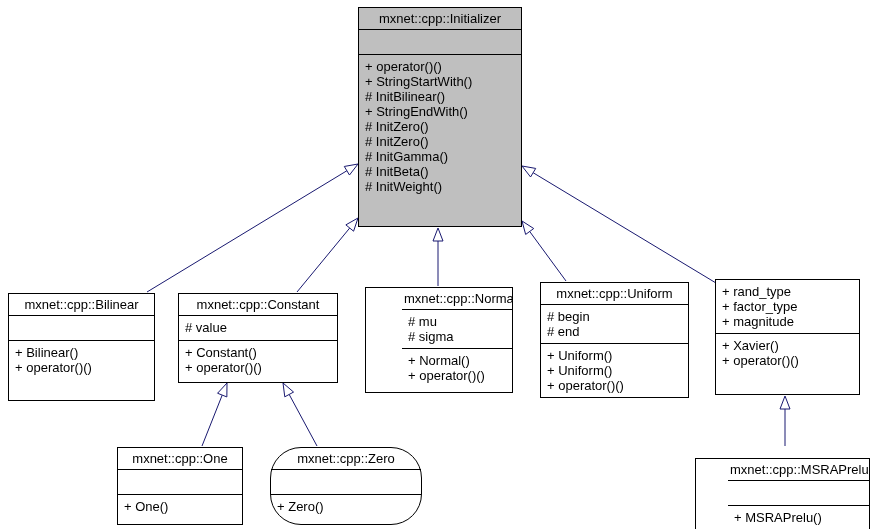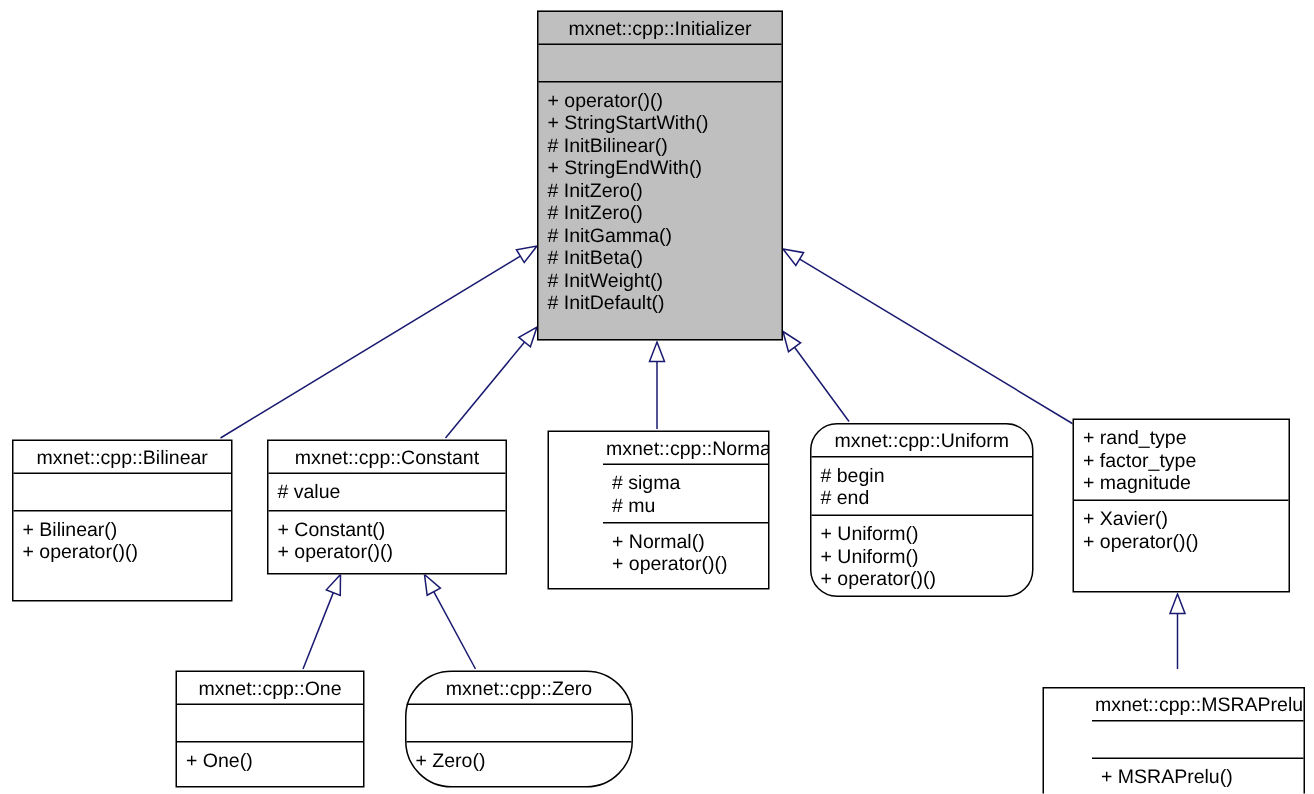--- a/index.html
+++ b/index.html
@@ -34,21 +34,21 @@
     min-height: 16px;
     border-bottom: 1px solid #000000;
   }
   .methods { padding: 4px 6px; flex: 1; }
   .line { line-height: 15px; white-space: nowrap; }
 
   #n0 { left: 358px; top: 7px;   width: 164px; height: 220px; }
   #n1 { left: 8px;   top: 293px; width: 147px; height: 108px; }
   #n2 { left: 178px; top: 293px; width: 160px; height: 90px; }
   #n3 { left: 365px; top: 287px; width: 148px; height: 106px; padding-left: 36px; }
-  #n4 { left: 540px; top: 282px; width: 149px; height: 116px; border-radius: 18px; }
+  #n4 { left: 540px; top: 282px; width: 149px; height: 116px; }
   #n5 { left: 715px; top: 279px; width: 145px; height: 116px; }
   #n6 { left: 117px; top: 447px; width: 126px; height: 78px; justify-content: flex-end; }
   #n7 { left: 270px; top: 447px; width: 152px; height: 78px; border-radius: 31px; }
   #n8 { left: 695px; top: 458px; width: 175px; height: 78px; padding-left: 32px; }
 </style>
 </head>
 <body>
 
 <div class="canvas">
 
@@ -93,21 +93,20 @@
     <div class="methods">
       <div class="line">+ operator()()</div>
       <div class="line">+ StringStartWith()</div>
       <div class="line"># InitBilinear()</div>
       <div class="line">+ StringEndWith()</div>
       <div class="line"># InitZero()</div>
       <div class="line"># InitZero()</div>
       <div class="line"># InitGamma()</div>
       <div class="line"># InitBeta()</div>
       <div class="line"># InitWeight()</div>
-      <div class="line"># InitDefault()</div>
     </div>
   </div>
 
   <div class="node" id="n1" style="background: rgb(255, 255, 255);">
     <div class="title">mxnet::cpp::Bilinear</div>
     <div class="attrs"></div>
     <div class="methods">
       <div class="line">+ Bilinear()</div>
       <div class="line">+ operator()()</div>
     </div>
@@ -120,22 +119,22 @@
     </div>
     <div class="methods">
       <div class="line">+ Constant()</div>
       <div class="line">+ operator()()</div>
     </div>
   </div>
 
   <div class="node" id="n3" style="background: rgb(255, 255, 255);">
     <div class="title">mxnet::cpp::Normal</div>
     <div class="attrs">
+      <div class="line"># mu</div>
       <div class="line"># sigma</div>
-      <div class="line"># mu</div>
     </div>
     <div class="methods">
       <div class="line">+ Normal()</div>
       <div class="line">+ operator()()</div>
     </div>
   </div>
 
   <div class="node" id="n4" style="background: rgb(255, 255, 255);">
     <div class="title">mxnet::cpp::Uniform</div>
     <div class="attrs">

